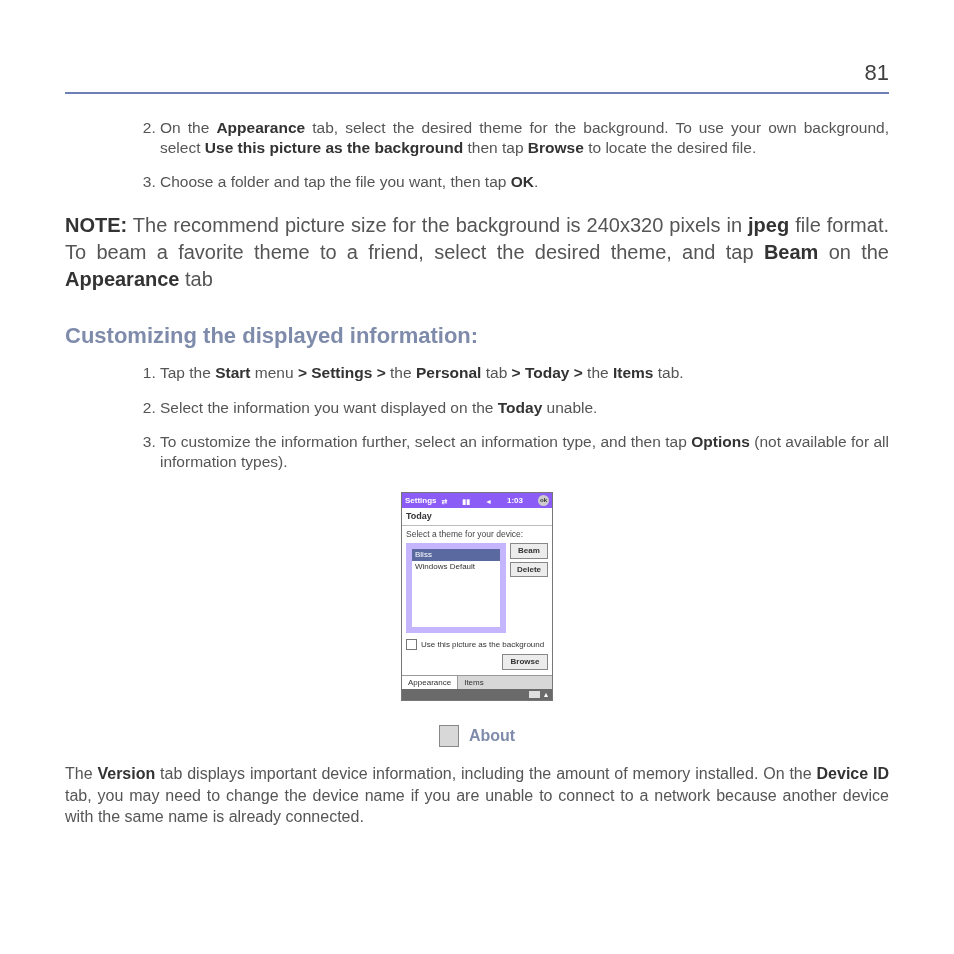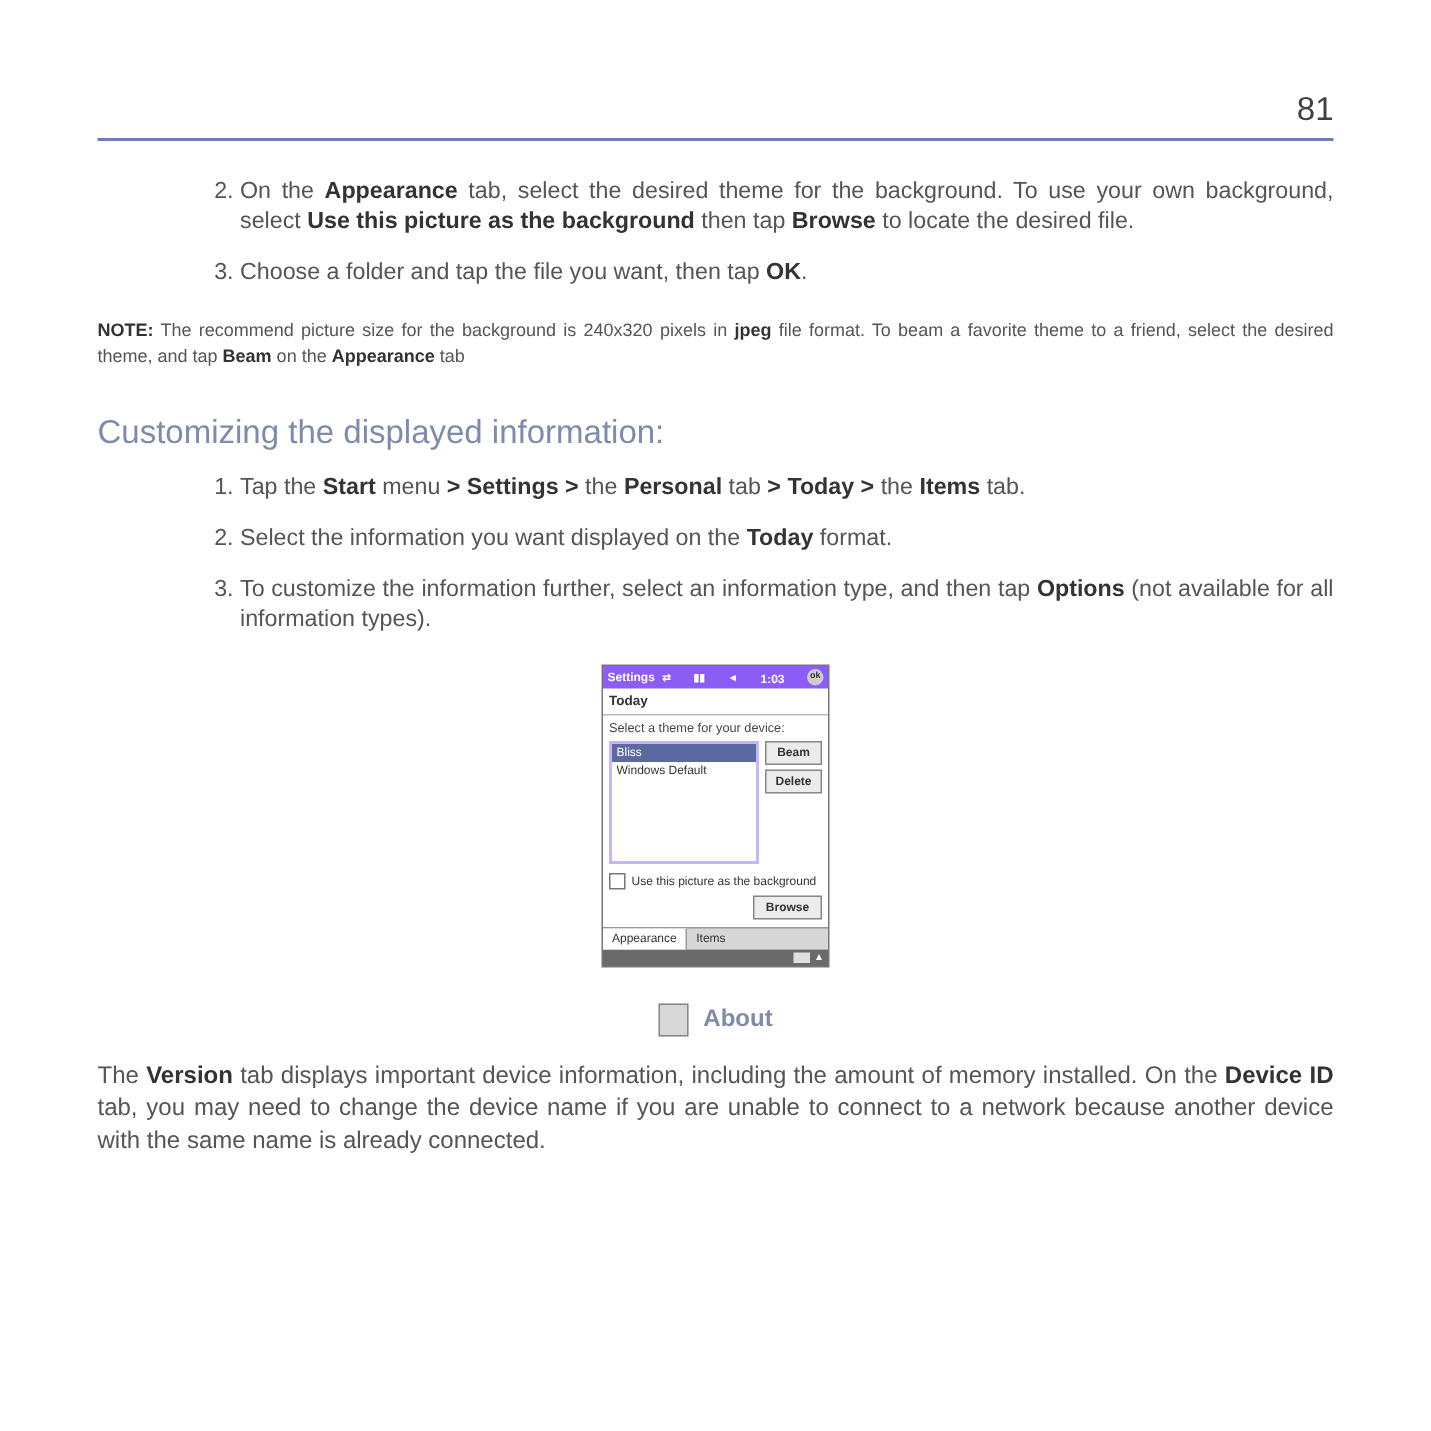--- a/index.html
+++ b/index.html
@@ -40,31 +40,31 @@
     font-size: 15.5px;
     color: #555;
   }
   ol.main-list li {
     margin-bottom: 14px;
     text-align: justify;
     line-height: 1.3;
   }
   .bold { font-weight: bold; color:#333; }
   .note {
-    font-size: 12px;
+    font-size: 20px;
     color: #555;
     text-align: justify;
     margin-bottom: 30px;
     line-height: 1.35;
   }
   h2.section {
     color: #7f8bab;
     font-size: 22px;
     margin: 30px 0 14px 0;
-    font-weight: normal;
+    font-weight: bold;
   }
   .about-heading {
     display: flex;
     align-items: center;
     gap: 10px;
     color: #7f8bab;
     font-size: 16px;
     font-weight: bold;
     margin-top: 24px;
     margin-bottom: 10px;
@@ -115,21 +115,21 @@
     color:#444;
   }
   .dev-body {
     display:flex;
     gap:4px;
     padding: 2px 4px;
   }
   .dev-listbox {
     flex:1;
     height: 78px;
-    border:2px solid #c4b5fd;
+    border:6px solid #c4b5fd;
     background:#fff;
   }
   .dev-list-item {
     padding:1px 3px;
     font-size:8px;
   }
   .dev-list-item.selected {
     background:#5a6aa0;
     color:#fff;
   }
@@ -216,21 +216,21 @@
     <span class="bold">NOTE:</span><span> The recommend picture size for the background is 240x320 pixels in </span><span class="bold">jpeg</span><span> file format. To beam a favorite theme to a friend, select the desired theme, and tap </span><span class="bold">Beam</span><span> on the </span><span class="bold">Appearance</span><span> tab</span>
   </p>
 
   <h2 class="section">Customizing the displayed information:</h2>
 
   <ol class="main-list">
     <li>
       <span>Tap the </span><span class="bold">Start</span><span> menu </span><span class="bold">&gt; Settings &gt;</span><span> the </span><span class="bold">Personal</span><span> tab </span><span class="bold">&gt; Today &gt;</span><span> the </span><span class="bold">Items</span><span> tab.</span>
     </li>
     <li>
-      <span>Select the information you want displayed on the </span><span class="bold">Today</span><span> format.</span>
+      <span>Select the information you want displayed on the </span><span class="bold">Today</span><span> unable.</span>
     </li>
     <li>
       <span>To customize the information further, select an information type, and then tap </span><span class="bold">Options</span><span> (not available for all information types).</span>
     </li>
   </ol>
 
   <div class="device">
     <div class="dev-titlebar">
       <span>Settings</span>
       <span class="dev-right-icons">

